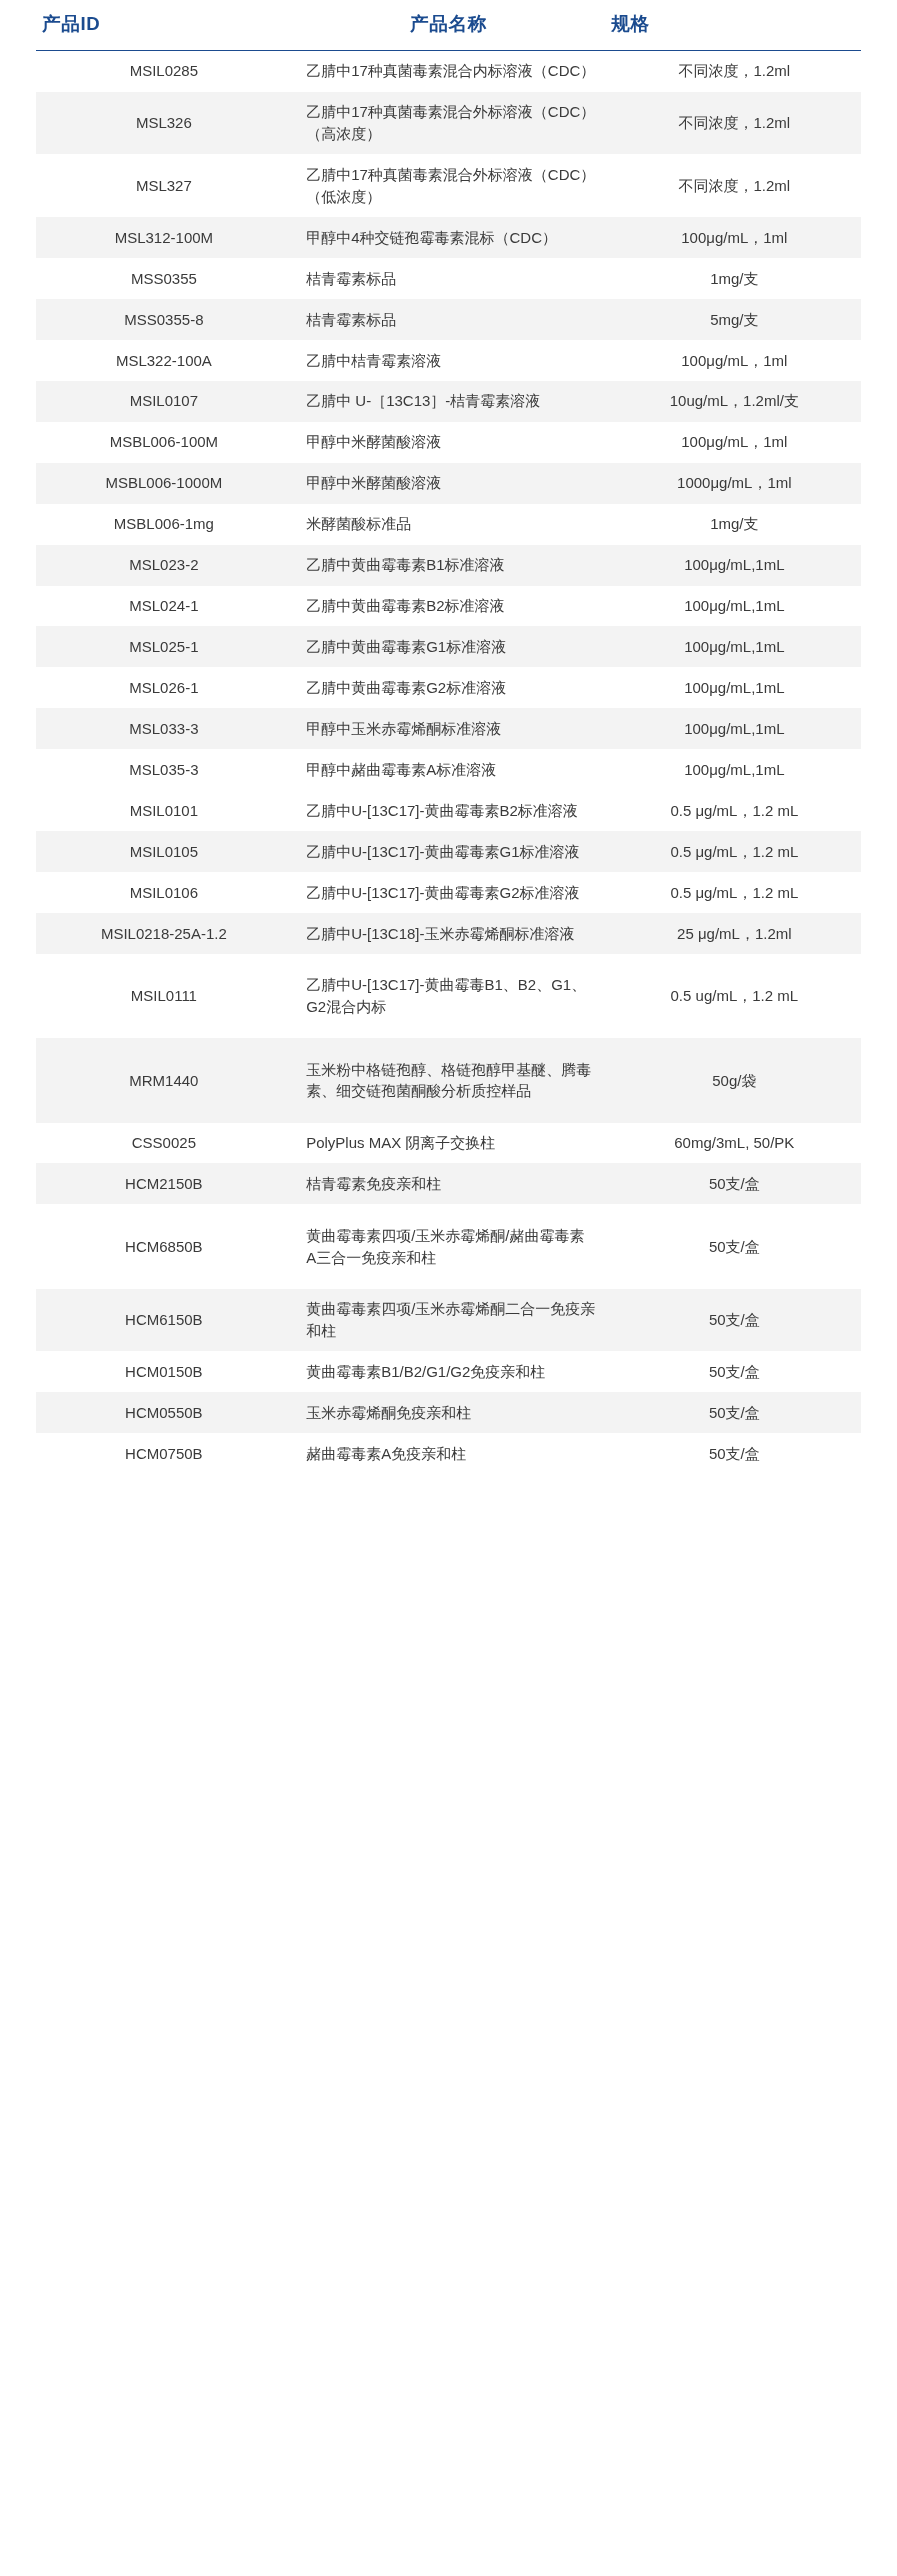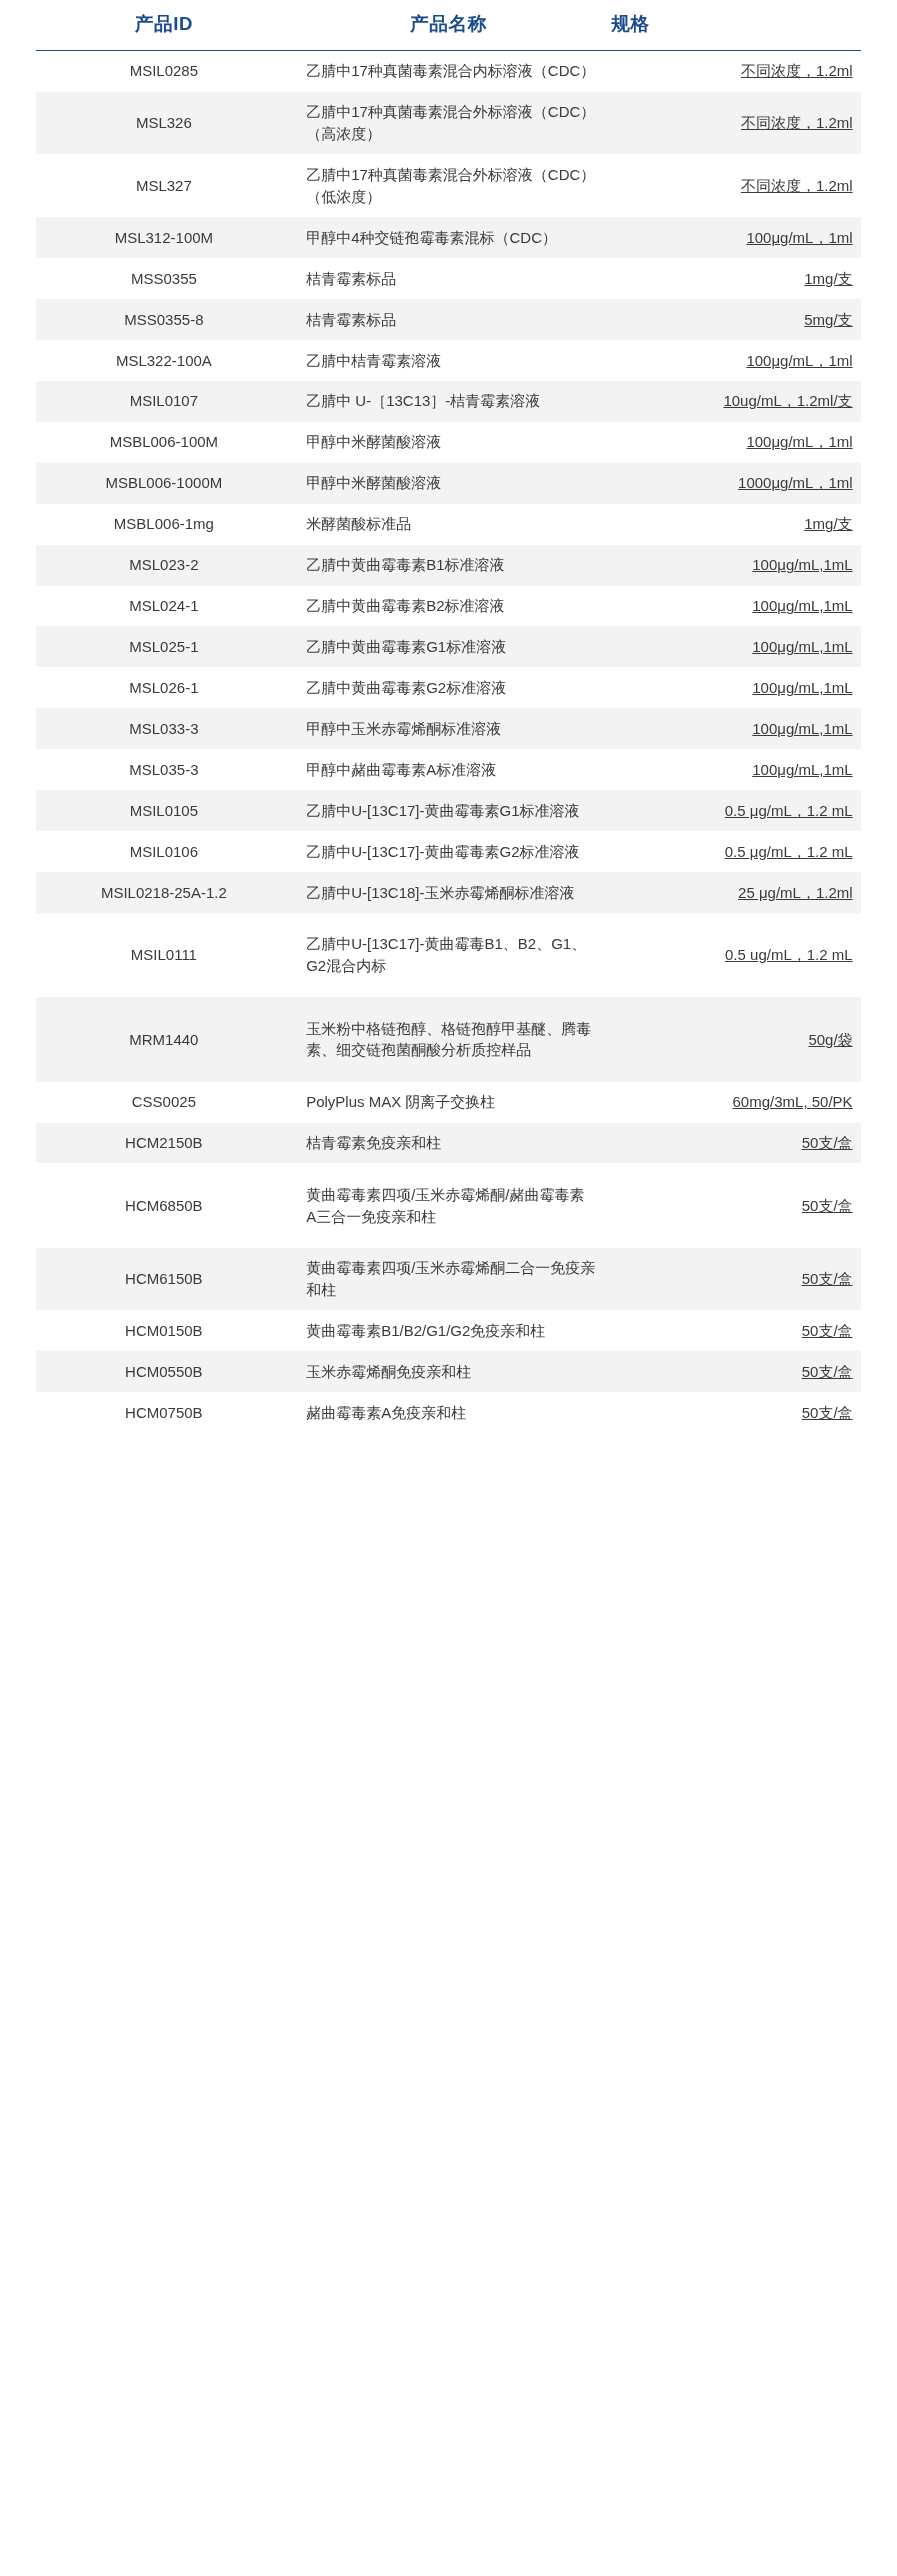--- a/index.html
+++ b/index.html
@@ -29,21 +29,21 @@
 
   thead th {
     font-size: 18.6px;
     font-weight: bold;
     color: #1b4b8f;
     padding: 10.8px 6px 13px 6px;
     border-bottom: 1.8px solid #1b4b8f;
     text-align: center;
     letter-spacing: 0.6px;
   }
-  thead th.h1 { text-align: center; }
+  thead th.h1 { text-align: left; }
   thead th.h2 { text-align: center; }
   thead th.h3 { text-align: left; }
 
   tbody tr.row-alt td {
     background: #f3f3f3;
   }
   tbody td {
     font-size: 15px;
     line-height: 1.45;
     padding: 9.6px 8.4px;
@@ -53,23 +53,22 @@
   tbody td.id {
     text-align: center;
     white-space: normal;
     word-break: break-word;
   }
   tbody td.name {
     text-align: left;
     padding-left: 14.4px;
   }
   tbody td.spec {
-    text-align: right;
+    text-align: center;
     padding-left: 10.8px;
-    text-decoration: underline;
   }
   .tall td { padding-top: 20.4px; padding-bottom: 20.4px; }
 </style>
 </head>
 <body>
 
 <div class="page">
   <table class="product-table">
     <colgroup>
       <col class="c1">
@@ -162,20 +161,25 @@
         <tr class="row-alt">
           <td class="id">MSL033-3</td>
           <td class="name">甲醇中玉米赤霉烯酮标准溶液</td>
           <td class="spec">100μg/mL,1mL</td>
         </tr>
         <tr>
           <td class="id">MSL035-3</td>
           <td class="name">甲醇中赭曲霉毒素A标准溶液</td>
           <td class="spec">100μg/mL,1mL</td>
         </tr>
+        <tr>
+          <td class="id">MSIL0101</td>
+          <td class="name">乙腈中U-[13C17]-黄曲霉毒素B2标准溶液</td>
+          <td class="spec">0.5 μg/mL，1.2 mL</td>
+        </tr>
         <tr class="row-alt">
           <td class="id">MSIL0105</td>
           <td class="name">乙腈中U-[13C17]-黄曲霉毒素G1标准溶液</td>
           <td class="spec">0.5 μg/mL，1.2 mL</td>
         </tr>
         <tr>
           <td class="id">MSIL0106</td>
           <td class="name">乙腈中U-[13C17]-黄曲霉毒素G2标准溶液</td>
           <td class="spec">0.5 μg/mL，1.2 mL</td>
         </tr>

